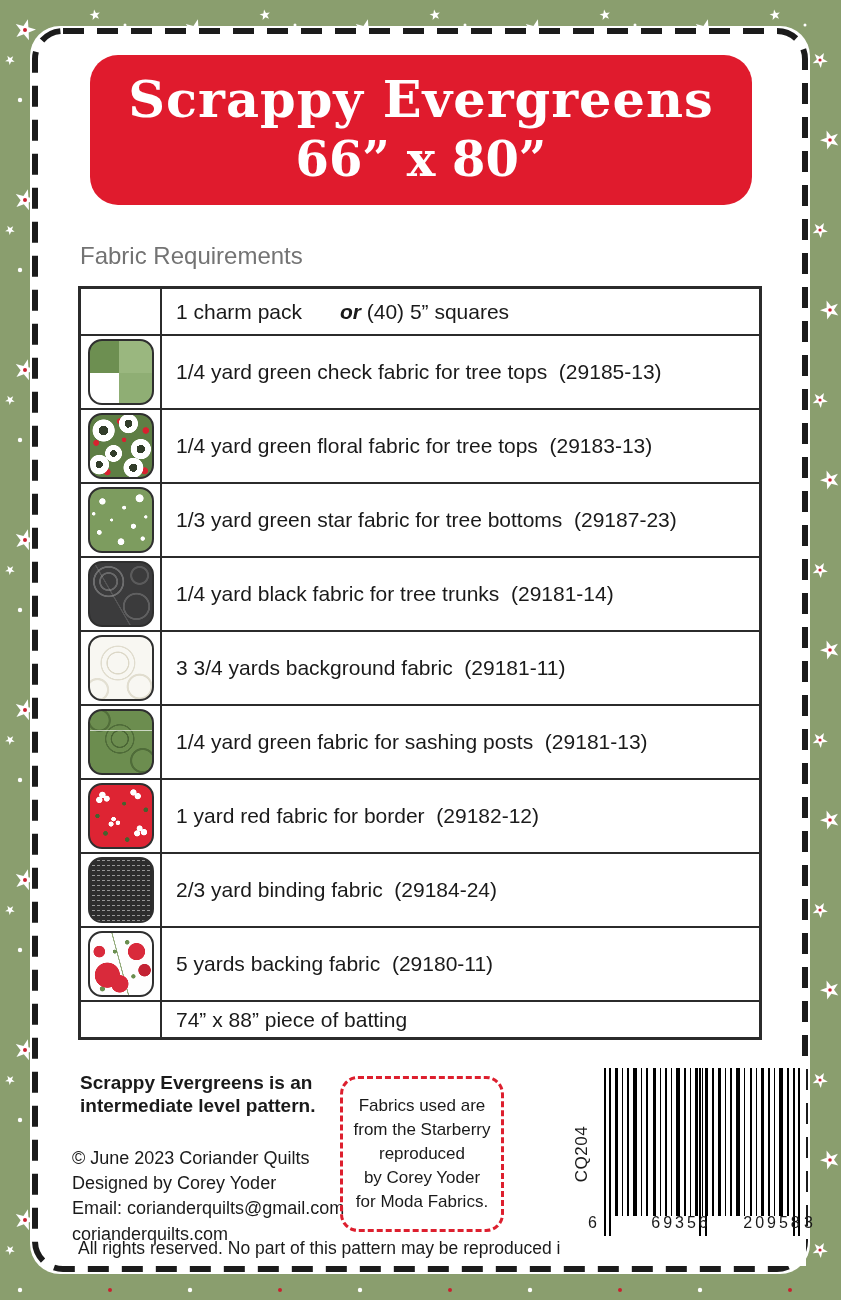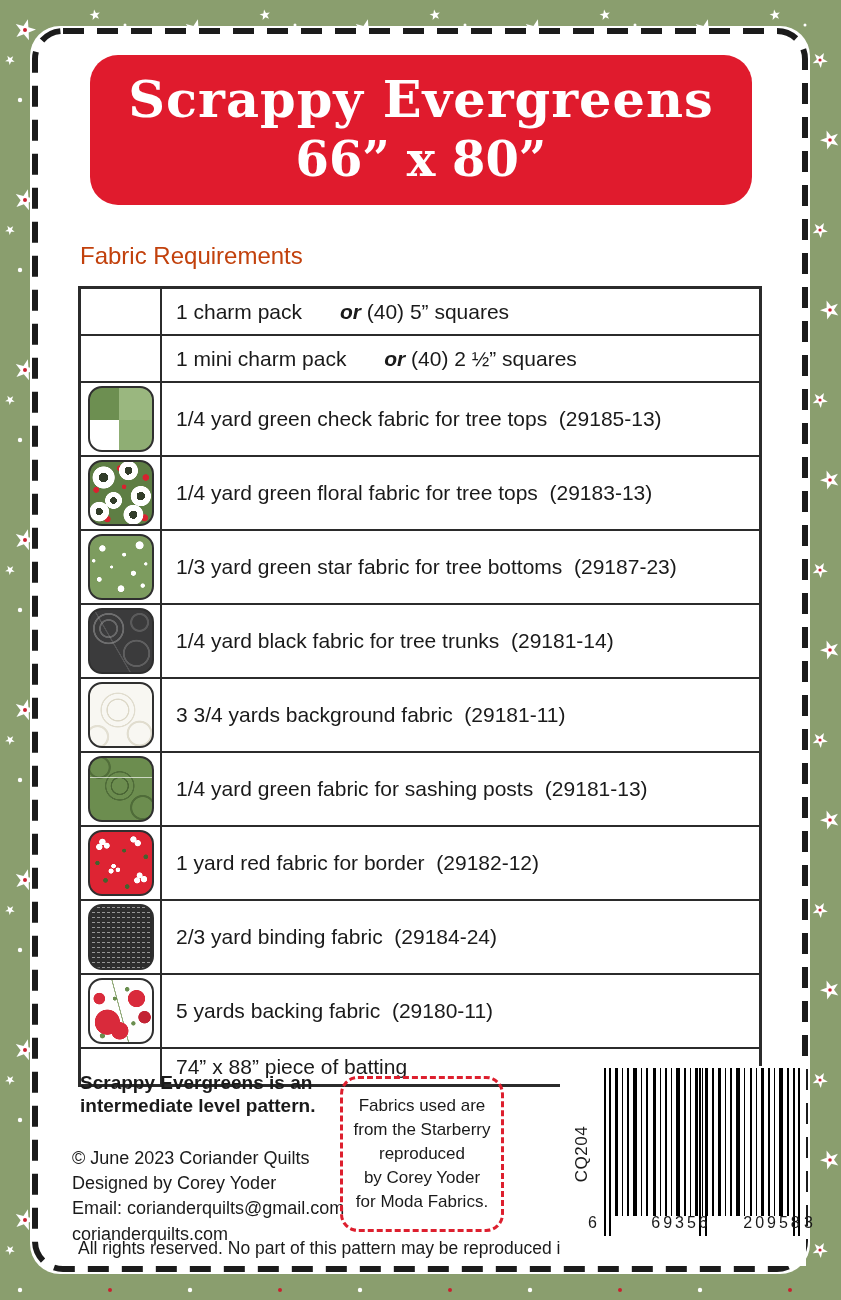--- a/index.html
+++ b/index.html
@@ -12,21 +12,21 @@
         background:#ffffff;border-radius:30px;}
   .dash-border{position:absolute;left:0;top:0;pointer-events:none;}
 
   
   .banner{position:absolute;left:60px;top:29px;width:662px;height:150px;
           background:#e01b2d;border-radius:28px;text-align:center;color:#ffffff;
           font-family:"DejaVu Serif",serif;font-weight:bold;}
   .banner .l1{font-size:51px;letter-spacing:1px;margin-top:14px;}
   .banner .l2{font-size:48px;margin-top:2px;}
 
-  .section-title{position:absolute;left:50px;top:216px;font-size:24px;color:#c2410c;}
+  .section-title{position:absolute;left:50px;top:216px;font-size:24px;color:#737373;}
 
   
   table.fab{position:absolute;left:48px;top:260px;width:684px;border-collapse:collapse;
             table-layout:fixed;}
   table.fab td{border:2px solid #2b2b2b;vertical-align:middle;}
   table.fab{border:3px solid #2b2b2b;}
   td.c-sw{width:77px;text-align:center;}
   td.c-tx{padding-left:14px;font-size:21px;white-space:pre-wrap;}
   tr.h-small td{height:43px;}
   tr.h-large td{height:68px;}
@@ -177,24 +177,20 @@
     </div>
 
     <div class="section-title">Fabric Requirements</div>
 
     <table class="fab">
       <tbody>
           <tr class="h-small">
         <td class="c-sw"></td>
         <td class="c-tx"><span class="t-pre">1 charm pack </span><span class="t-em">or</span><span class="t-post"> (40) 5” squares</span></td>
       </tr>
-          <tr class="h-small">
-        <td class="c-sw"></td>
-        <td class="c-tx"><span class="t-pre">1 mini charm pack </span><span class="t-em">or</span><span class="t-post"> (40) 2 ½” squares</span></td>
-      </tr>
           <tr class="h-large">
         <td class="c-sw">
               <div class="sw sw-green-check"></div>
             </td>
         <td class="c-tx"><span class="t-pre">1/4 yard green check fabric for tree tops  (29185-13)</span><span class="t-em"></span><span class="t-post"></span></td>
       </tr>
           <tr class="h-large">
         <td class="c-sw">
               <div class="sw sw-green-floral"></div>
             </td>

